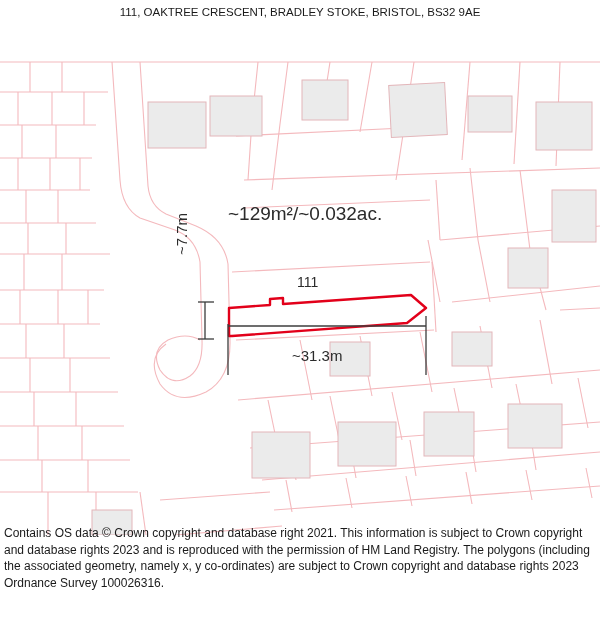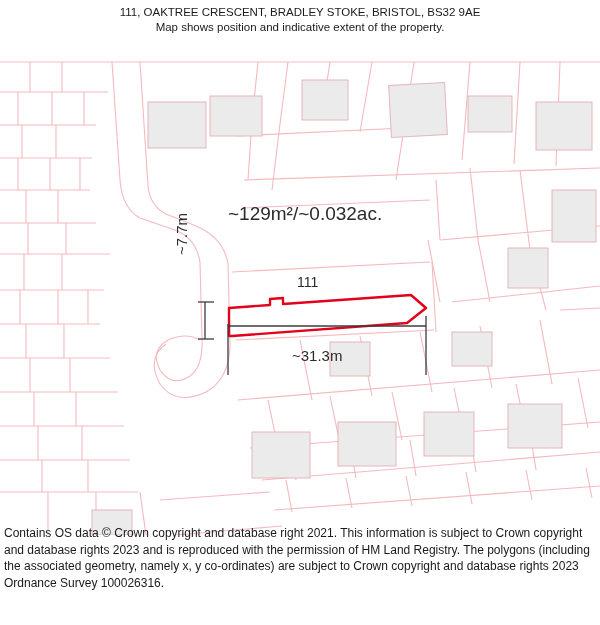--- a/index.html
+++ b/index.html
@@ -106,21 +106,20 @@
     color: #1a1a1a;
   }
 </style>
 </head>
 <body>
 
 <div class="page">
 
   <div class="header">
     <div class="title">111, OAKTREE CRESCENT, BRADLEY STOKE, BRISTOL, BS32 9AE</div>
-    <div class="subtitle">Map shows position and indicative extent of the property.</div>
   </div>
 
   <div class="map-wrap">
     <svg class="map-svg" width="600" height="495" viewBox="0 0 600 495">
 
       <rect x="0" y="0" width="600" height="495" fill="#ffffff"></rect>
 
       <g stroke="#f4b9bd" stroke-width="1.1" fill="none">
 
         <path d="M0 22 L600 22"></path>

